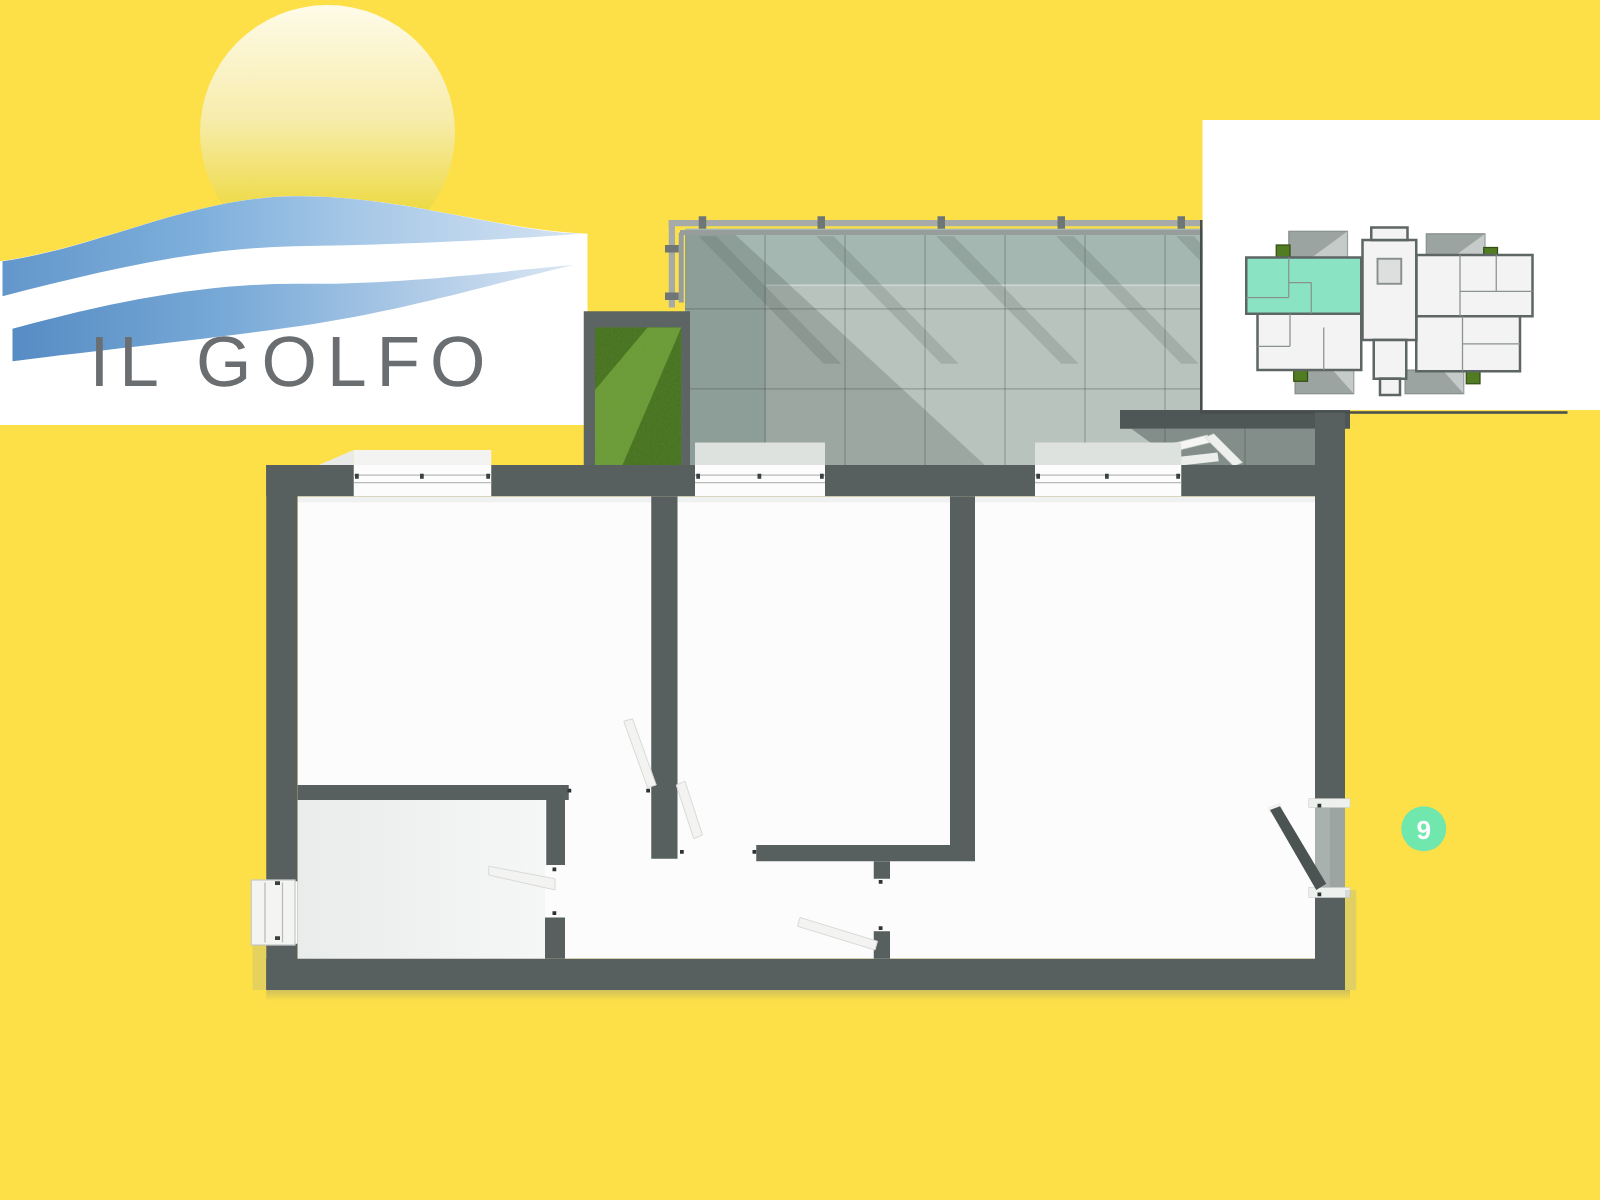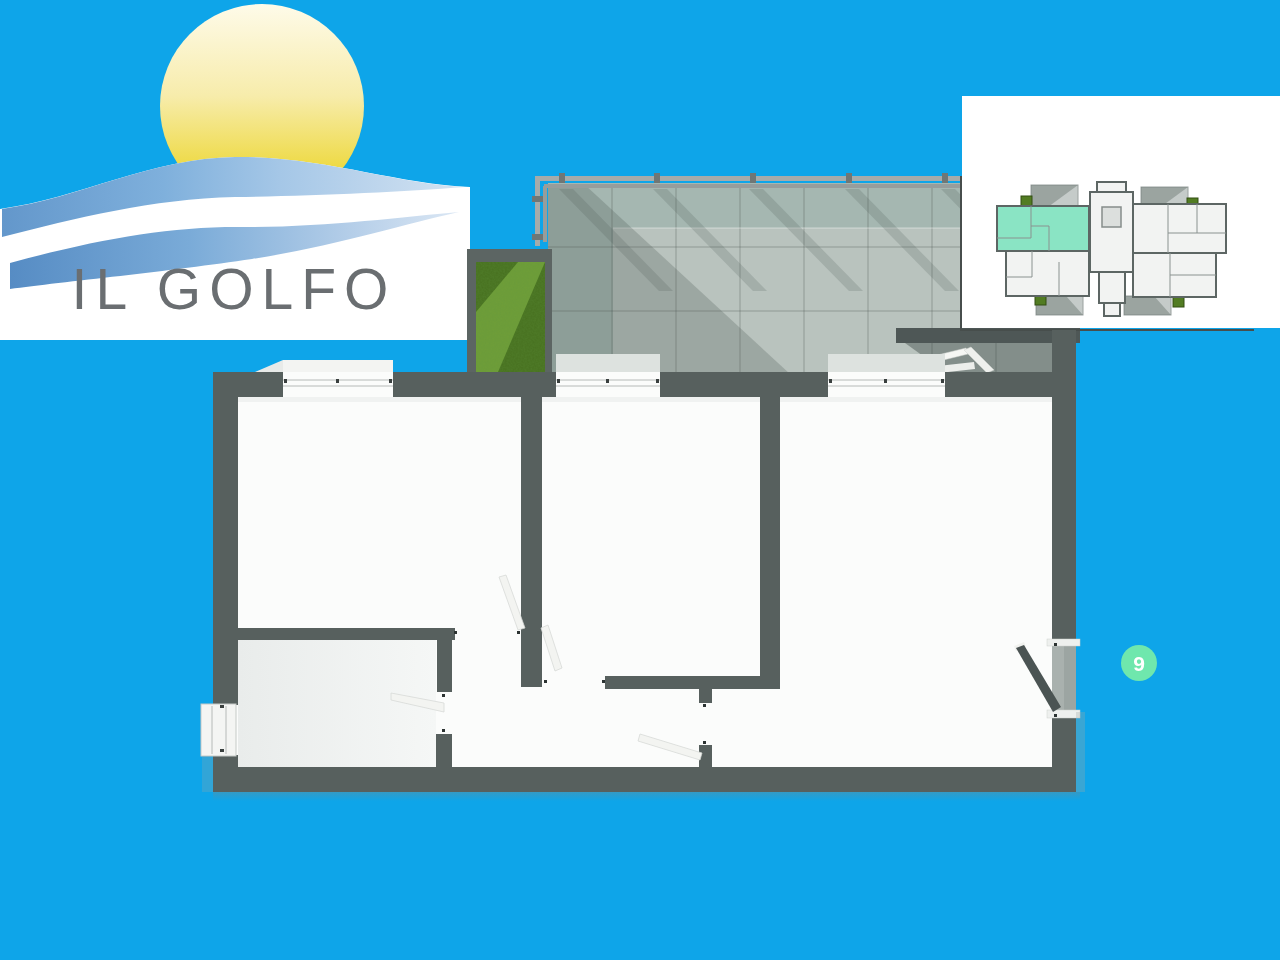--- a/index.html
+++ b/index.html
@@ -1,17 +1,17 @@
 <!DOCTYPE html>
 <html><head>
 <meta charset="utf-8">
 <style>
   html,body{margin:0;padding:0;background:#ffffff;}
   body{width:1280px;height:960px;overflow:hidden;font-family:"Liberation Sans",sans-serif;}
-  #stage{position:relative;width:1280px;height:960px;background:#0ea5e9;}
+  #stage{position:relative;width:1280px;height:960px;background:#fde047;}
   svg{position:absolute;top:0;left:0;display:block;}
   text{font-family:"Liberation Sans",sans-serif;}
 </style>
 </head>
 <body>
 
 <div id="stage">
 <svg width="1280" height="960" viewBox="0 0 1280 960">
   <defs>
     <linearGradient id="sunGrad" x1="0" y1="0" x2="0" y2="1">

